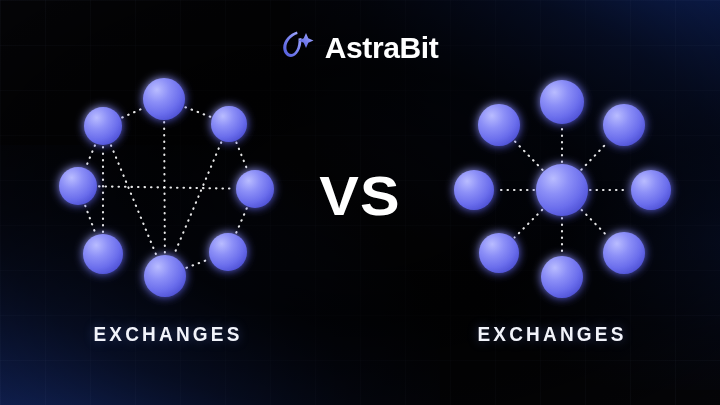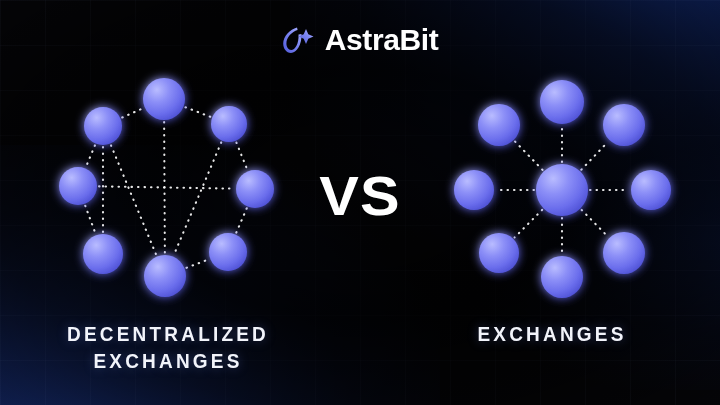--- a/index.html
+++ b/index.html
@@ -71,21 +71,21 @@
     background-position: 0px 0px;
     pointer-events: none;
   }
 
   
   #logo {
     position: absolute;
     left: 0; right: 0; top: 25px;
     height: 46px;
     display: flex;
-    align-items: flex-start;
+    align-items: center;
     justify-content: center;
     gap: 9px;
   }
   #logo-mark { width: 34px; height: 38px; display: block; }
   #logo-text {
     font-size: 30px;
     font-weight: bold;
     color: #ffffff;
     letter-spacing: -0.4px;
     line-height: 1;
@@ -223,21 +223,20 @@
         <circle cx="499" cy="253" r="20" fill="url(#gnode)" filter="url(#fnode)"></circle>
         <circle cx="474" cy="190" r="20" fill="url(#gnode)" filter="url(#fnode)"></circle>
         <circle cx="499" cy="125" r="21" fill="url(#gnode)" filter="url(#fnode)"></circle>
         <circle cx="562" cy="190" r="26" fill="url(#gnode)" filter="url(#fnode)"></circle>
       </g>
   </svg>
 
   <div id="vs">VS</div>
 
   <div class="caption" id="caption-left">
-    <span>DECENTRALIZED</span>
     <span class="l2">EXCHANGES</span>
   </div>
 
   <div class="caption" id="caption-right">
     <span class="l2">EXCHANGES</span>
   </div>
 
 </div>
 
 </body></html>

